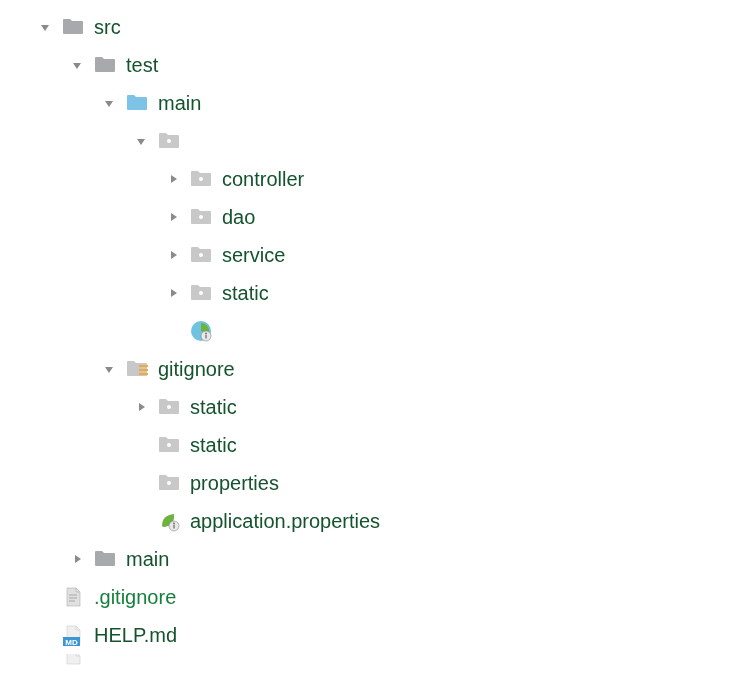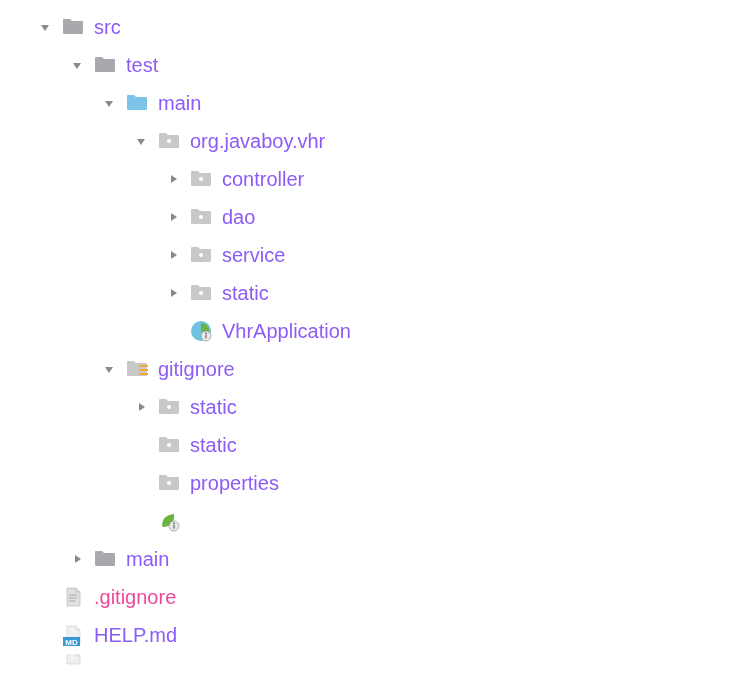--- a/index.html
+++ b/index.html
@@ -33,22 +33,22 @@
     .icon {
       display: inline-flex;
       align-items: center;
       justify-content: center;
       width: 26px;
       height: 26px;
       margin-right: 8px;
       flex-shrink: 0;
     }
     .icon svg { display: block; }
-    .label { color: #8b5cf6; }
-    .label-dim { color: #ec4899; }
+    .label { color: #14532d; }
+    .label-dim { color: #15803d; }
   </style>
 </head>
 <body>
 
 <svg width="0" height="0" style="position:absolute">
   <defs>
     <g id="arrow-down">
       <path d="M2 4 L10 4 L6 10 Z" fill="#8a8a8a"></path>
     </g>
     <g id="arrow-right">
@@ -159,21 +159,20 @@
   <span class="arrow">
       <svg width="12" height="12">
         <use href="#arrow-down"></use>
       </svg>
     </span>
   <span class="icon">
       <svg width="22" height="22">
         <use href="#package-icon"></use>
       </svg>
     </span>
-  <span class="label">org.javaboy.vhr</span>
 </div>
 
 <div class="tree-row">
   <span class="indent"></span>
     <span class="indent"></span>
     <span class="indent"></span>
     <span class="indent"></span>
     <span class="indent"></span>
   <span class="arrow">
       <svg width="12" height="12">
@@ -250,21 +249,20 @@
     <span class="indent"></span>
     <span class="indent"></span>
     <span class="indent"></span>
     <span class="indent"></span>
   <span class="arrow-none"></span>
   <span class="icon">
       <svg width="22" height="22">
         <use href="#spring-boot-icon"></use>
       </svg>
     </span>
-  <span class="label">VhrApplication</span>
 </div>
 
 <div class="tree-row">
   <span class="indent"></span>
     <span class="indent"></span>
     <span class="indent"></span>
   <span class="arrow">
       <svg width="12" height="12">
         <use href="#arrow-down"></use>
       </svg>
@@ -327,20 +325,21 @@
   <span class="indent"></span>
     <span class="indent"></span>
     <span class="indent"></span>
     <span class="indent"></span>
   <span class="arrow-none"></span>
   <span class="icon">
       <svg width="22" height="22">
         <use href="#spring-leaf-icon"></use>
       </svg>
     </span>
+  <span class="label">application.properties</span>
 </div>
 
 <div class="tree-row">
   <span class="indent"></span>
     <span class="indent"></span>
   <span class="arrow">
       <svg width="12" height="12">
         <use href="#arrow-right"></use>
       </svg>
     </span>

